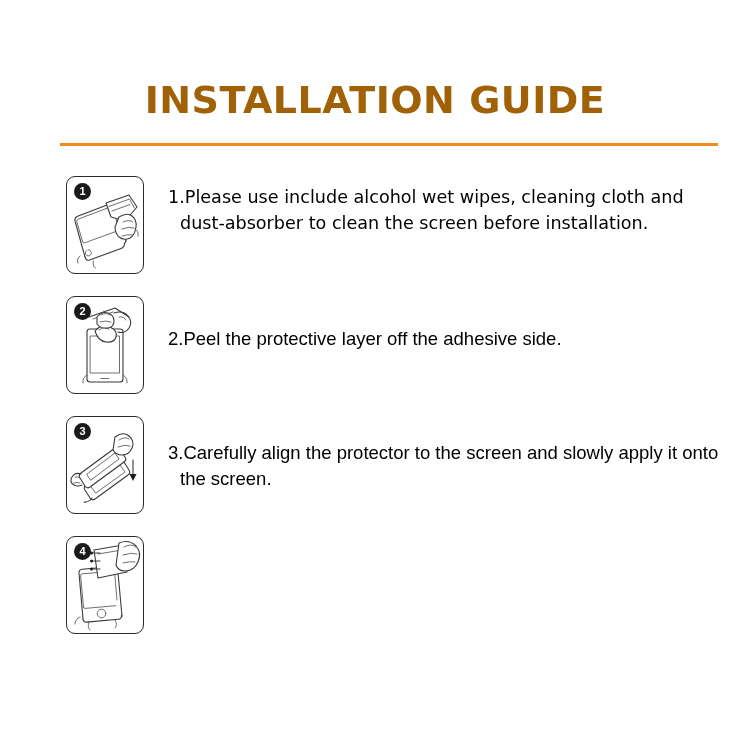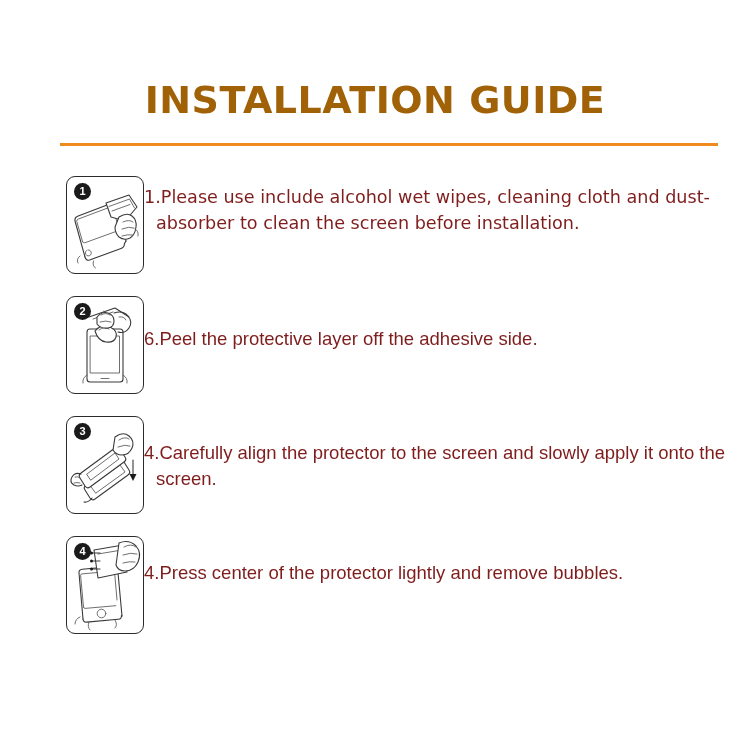--- a/index.html
+++ b/index.html
@@ -108,22 +108,23 @@
     font-family: "Liberation Sans", sans-serif;
     font-size: 11px;
     font-weight: 700;
     line-height: 17px;
     text-align: center;
     z-index: 3;
   }
 
   .step-text {
     flex: 1 1 auto;
+    margin-left: 24px;
     padding-right: 40px;
-    color: #7f1d1d;
+    color: #000000;
     font-size: 18.5px;
     line-height: 26px;
     text-indent: -12px;
     padding-left: 12px;
     box-sizing: border-box;
   }
   .step-1 .step-text { font-family: "DejaVu Sans", sans-serif; font-size: 17.6px; padding-top: 8px; }
   .step-2 .step-text { font-family: "Liberation Sans", sans-serif; padding-top: 30px; }
   .step-3 .step-text { font-family: "Liberation Sans", sans-serif; padding-top: 24px; padding-right: 20px; }
   .step-4 .step-text { font-family: "Liberation Sans", sans-serif; padding-top: 24px; padding-right: 28px; }
@@ -202,21 +203,21 @@
 
           <path class="fillw" d="M30 20 q5 -6 11 -4 q6 2 6 8 q0 6 -6 7 q-7 1 -11 -4 z"></path>
           <path class="ln" d="M30 20 q5 -6 11 -4 q6 2 6 8 q0 6 -6 7 q-7 1 -11 -4 z"></path>
           <path class="ln-t" d="M34 18 q5 -3 9 0"></path>
           <path class="ln-t" d="M33 25 q6 -2 11 0"></path>
           <path class="ln" d="M47 16 q9 -3 14 3 q5 6 1 12 q-4 6 -11 4"></path>
           <path class="ln-t" d="M52 20 q5 -1 7 3"></path>
         </svg>
         <div class="badge-num">2</div>
       </div>
-      <div class="step-text">6.Peel the protective layer off the adhesive side.</div>
+      <div class="step-text">2.Peel the protective layer off the adhesive side.</div>
     </div>
 
     <div class="step step-3 s3">
       <div class="step-figure">
         <svg viewBox="0 0 76 96" xmlns="http://www.w3.org/2000/svg">
 
           <path class="ln" d="M19 68 L52 44 Q55 42 57 45 L62 53 Q64 56 61 58 L28 82 Q25 84 23 81 L18 73 Q16 70 19 68 Z"></path>
           <path class="ln-t" d="M24 69 L53 48 L58 55 L29 76 Z"></path>
 
           <path class="fillw" d="M14 56 L48 31 Q51 29 53 32 L58 40 Q60 43 57 45 L23 70 Q20 72 18 69 L13 61 Q11 58 14 56 Z"></path>
@@ -232,21 +233,21 @@
           <path class="ln-t" d="M52 23 q6 -4 10 -1"></path>
           <path class="ln-t" d="M51 30 q7 -3 12 -1"></path>
 
           <path class="ln" d="M25 81 q-4 5 -8 4"></path>
 
           <path class="ln" d="M66 43 L66 58" stroke-width="1.5"></path>
           <path class="arrow" d="M62.5 57 L69.5 57 L66 64 Z"></path>
         </svg>
         <div class="badge-num">3</div>
       </div>
-      <div class="step-text">4.Carefully align the protector to  the screen and slowly apply it onto the screen.</div>
+      <div class="step-text">3.Carefully align the protector to  the screen and slowly apply it onto the screen.</div>
     </div>
 
     <div class="step step-4">
       <div class="step-figure">
         <svg viewBox="0 0 76 96" xmlns="http://www.w3.org/2000/svg">
 
           <path class="ln" d="M16 82 L12 36 Q11.8 32.6 15.2 32.3 L47 29.4 Q50.4 29.1 50.7 32.5 L55 79"></path>
           <path class="ln" d="M16 82 Q16.3 85.4 19.7 85.1 L51.3 82.3 Q54.7 82 54.4 78.6 L55 79"></path>
           <path class="ln-t" d="M16.5 70 L13.6 38.5 Q13.5 37 15 36.9 L46 34.1 Q47.5 34 47.6 35.5 L50 63"></path>
           <path class="ln-t" d="M16.5 70 Q16.6 71.5 18.1 71.4 L48.8 68.7"></path>
@@ -269,17 +270,16 @@
 
           <path class="ln" d="M33 16 L25 16" stroke-width="1"></path>
           <circle class="arrow" cx="24.5" cy="16" r="1.5"></circle>
           <path class="ln" d="M33 24 L25 24" stroke-width="1"></path>
           <circle class="arrow" cx="24.5" cy="24" r="1.5"></circle>
           <path class="ln" d="M33 32 L25 32" stroke-width="1"></path>
           <circle class="arrow" cx="24.5" cy="32" r="1.5"></circle>
         </svg>
         <div class="badge-num">4</div>
       </div>
-      <div class="step-text">4.Press center of the protector lightly and remove bubbles.</div>
     </div>
 
   </div>
 </div>
 
 </body></html>

